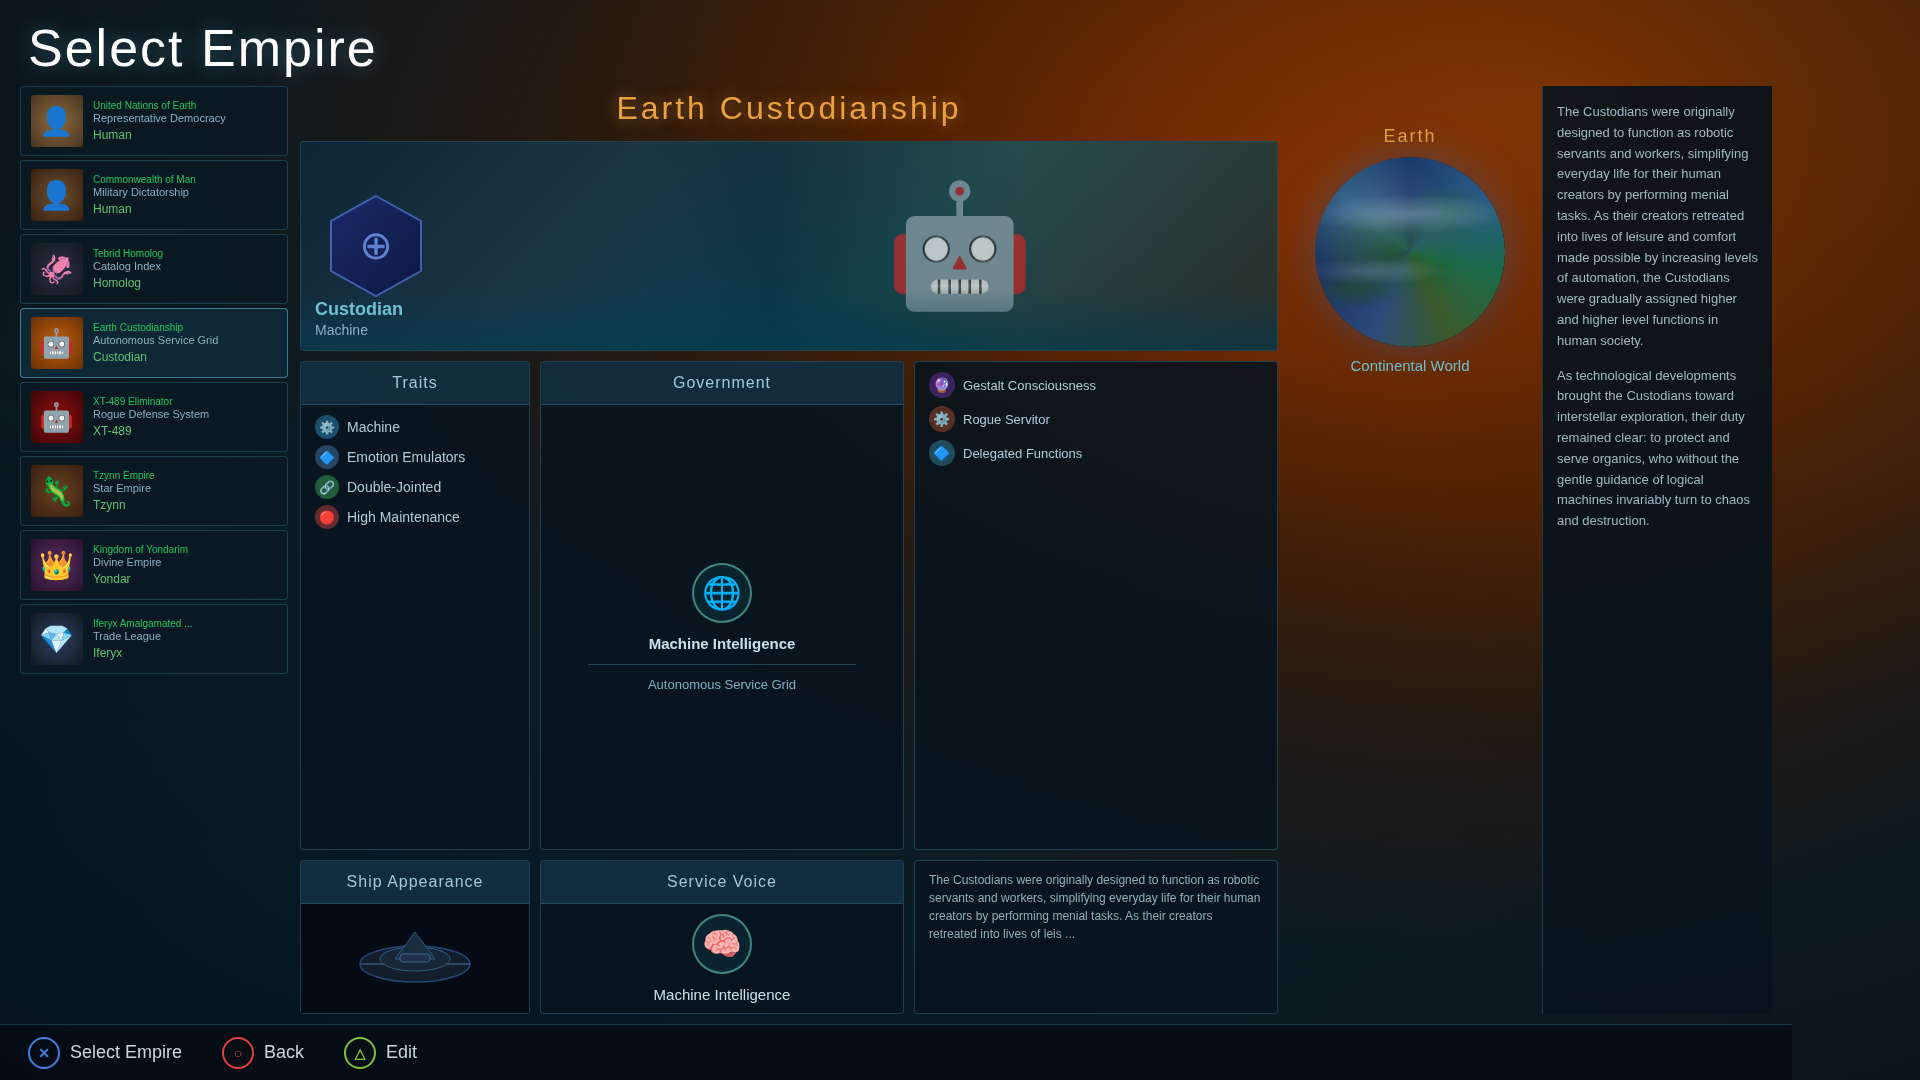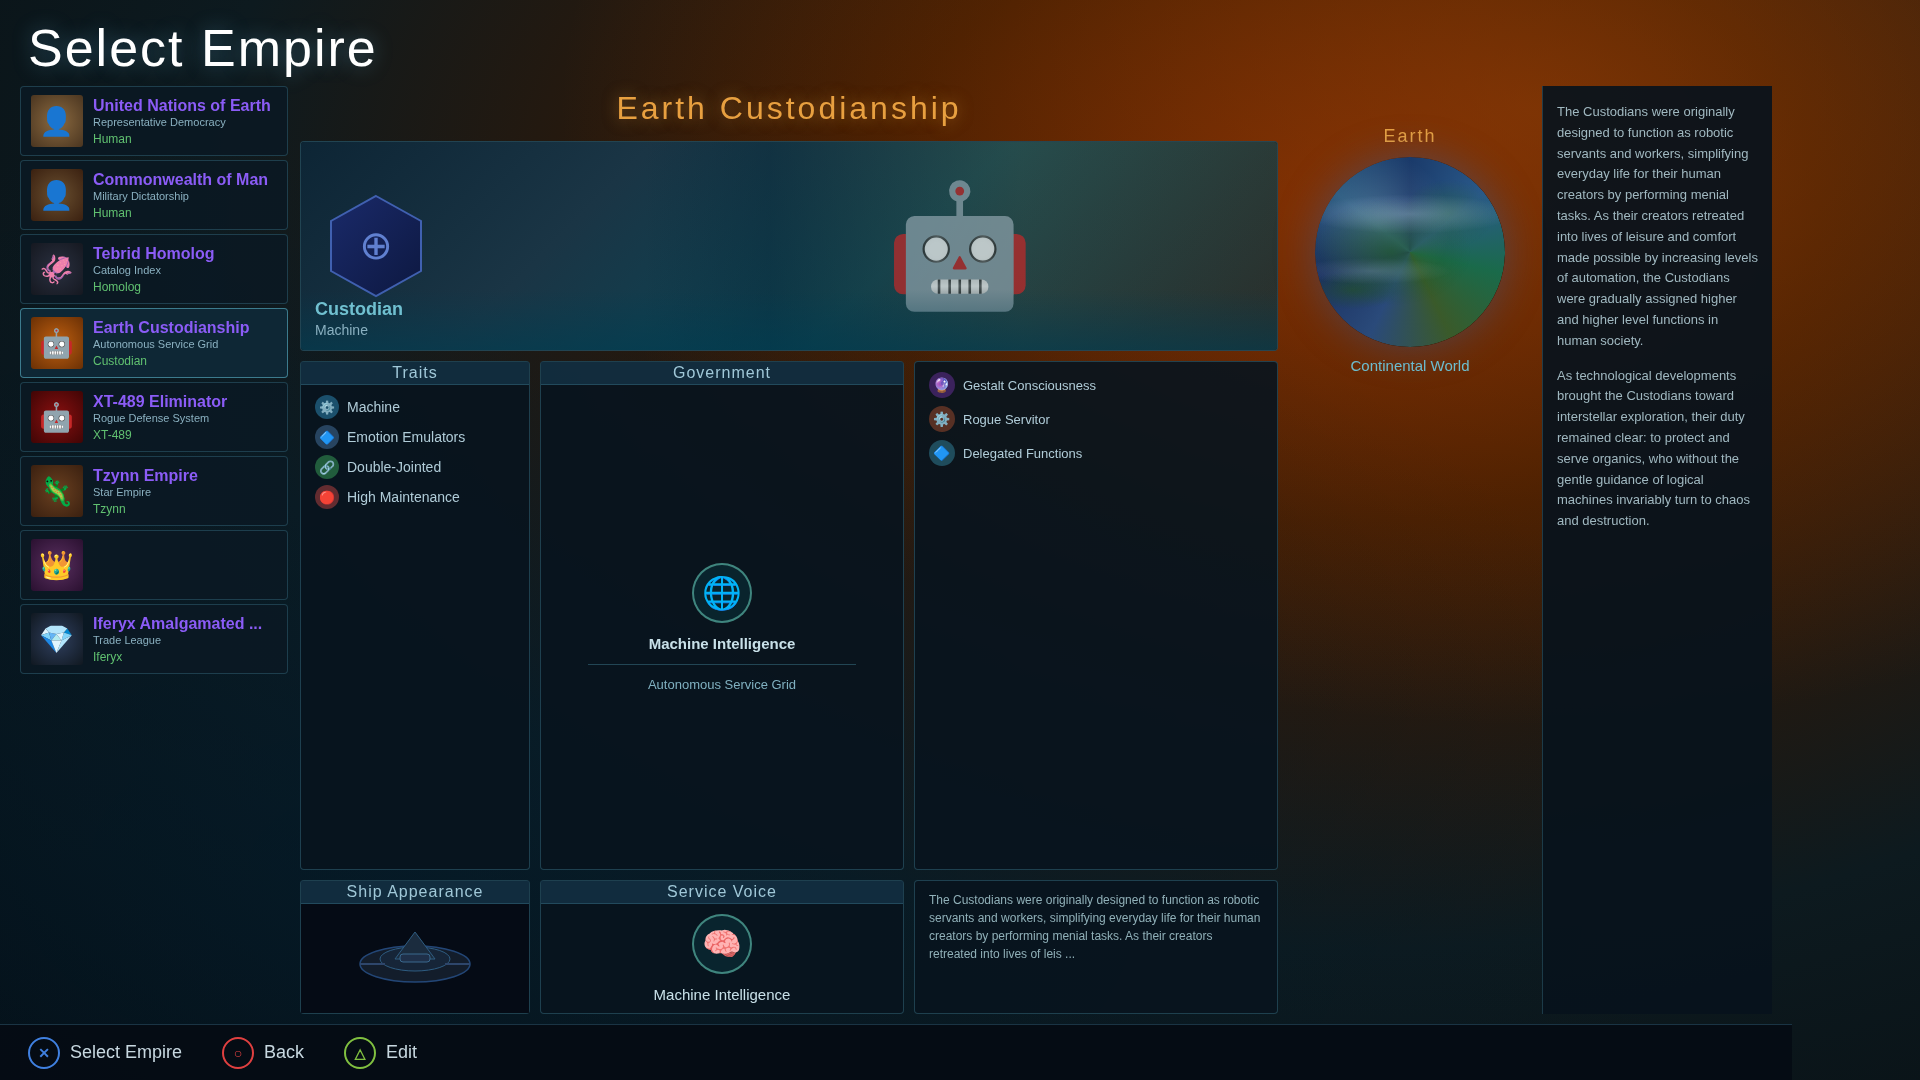--- a/index.html
+++ b/index.html
@@ -97,23 +97,23 @@
     .empire-avatar.human2 { background: radial-gradient(circle, #6a5030, #3a2010); }
     .empire-avatar.homolog { background: radial-gradient(circle, #2a3040, #151820); }
     .empire-avatar.custodian { background: radial-gradient(circle, #c06010, #6a3005); }
     .empire-avatar.xt489 { background: radial-gradient(circle, #8a1010, #400505); }
     .empire-avatar.tzynn { background: radial-gradient(circle, #6a4020, #3a2010); }
     .empire-avatar.kingdom { background: radial-gradient(circle, #5a3060, #2a1030); }
     .empire-avatar.iferyx { background: radial-gradient(circle, #304060, #101820); }
 
     .empire-info { flex: 1; }
     .empire-name {
-      font-size: 16px;
-      color: #8b5cf6;
-      font-weight: 700;
+      font-size: 10px;
+      color: #22c55e;
+      font-weight: 400;
     }
     .empire-type {
       font-size: 11px;
       color: #8ab0c0;
       margin-top: 1px;
     }
     .empire-species {
       font-size: 12px;
       color: #60c070;
       margin-top: 4px;
@@ -211,21 +211,21 @@
     .info-card {
       background: rgba(8,20,30,0.9);
       border: 1px solid rgba(60,120,140,0.45);
       border-radius: 4px;
       display: flex;
       flex-direction: column;
     }
     .card-header {
       background: rgba(20,50,70,0.8);
       border-bottom: 1px solid rgba(60,120,140,0.4);
-      padding: 2px 14px;
+      padding: 12px 14px;
       font-size: 16px;
       color: #a0c8d8;
       text-align: center;
       letter-spacing: 1px;
     }
     .card-body {
       padding: 10px 14px;
       flex: 1;
       display: flex;
       flex-direction: column;
@@ -534,20 +534,25 @@
         <div class="empire-item">
     <div class="empire-avatar tzynn">🦎</div>
     <div class="empire-info">
       <div class="empire-name">Tzynn Empire</div>
       <div class="empire-type">Star Empire</div>
       <div class="empire-species">Tzynn</div>
     </div>
   </div>
         <div class="empire-item">
     <div class="empire-avatar kingdom">👑</div>
+    <div class="empire-info">
+      <div class="empire-name">Kingdom of Yondarim</div>
+      <div class="empire-type">Divine Empire</div>
+      <div class="empire-species">Yondar</div>
+    </div>
   </div>
         <div class="empire-item">
     <div class="empire-avatar iferyx">💎</div>
     <div class="empire-info">
       <div class="empire-name">Iferyx Amalgamated ...</div>
       <div class="empire-type">Trade League</div>
       <div class="empire-species">Iferyx</div>
     </div>
   </div>
       </div>

